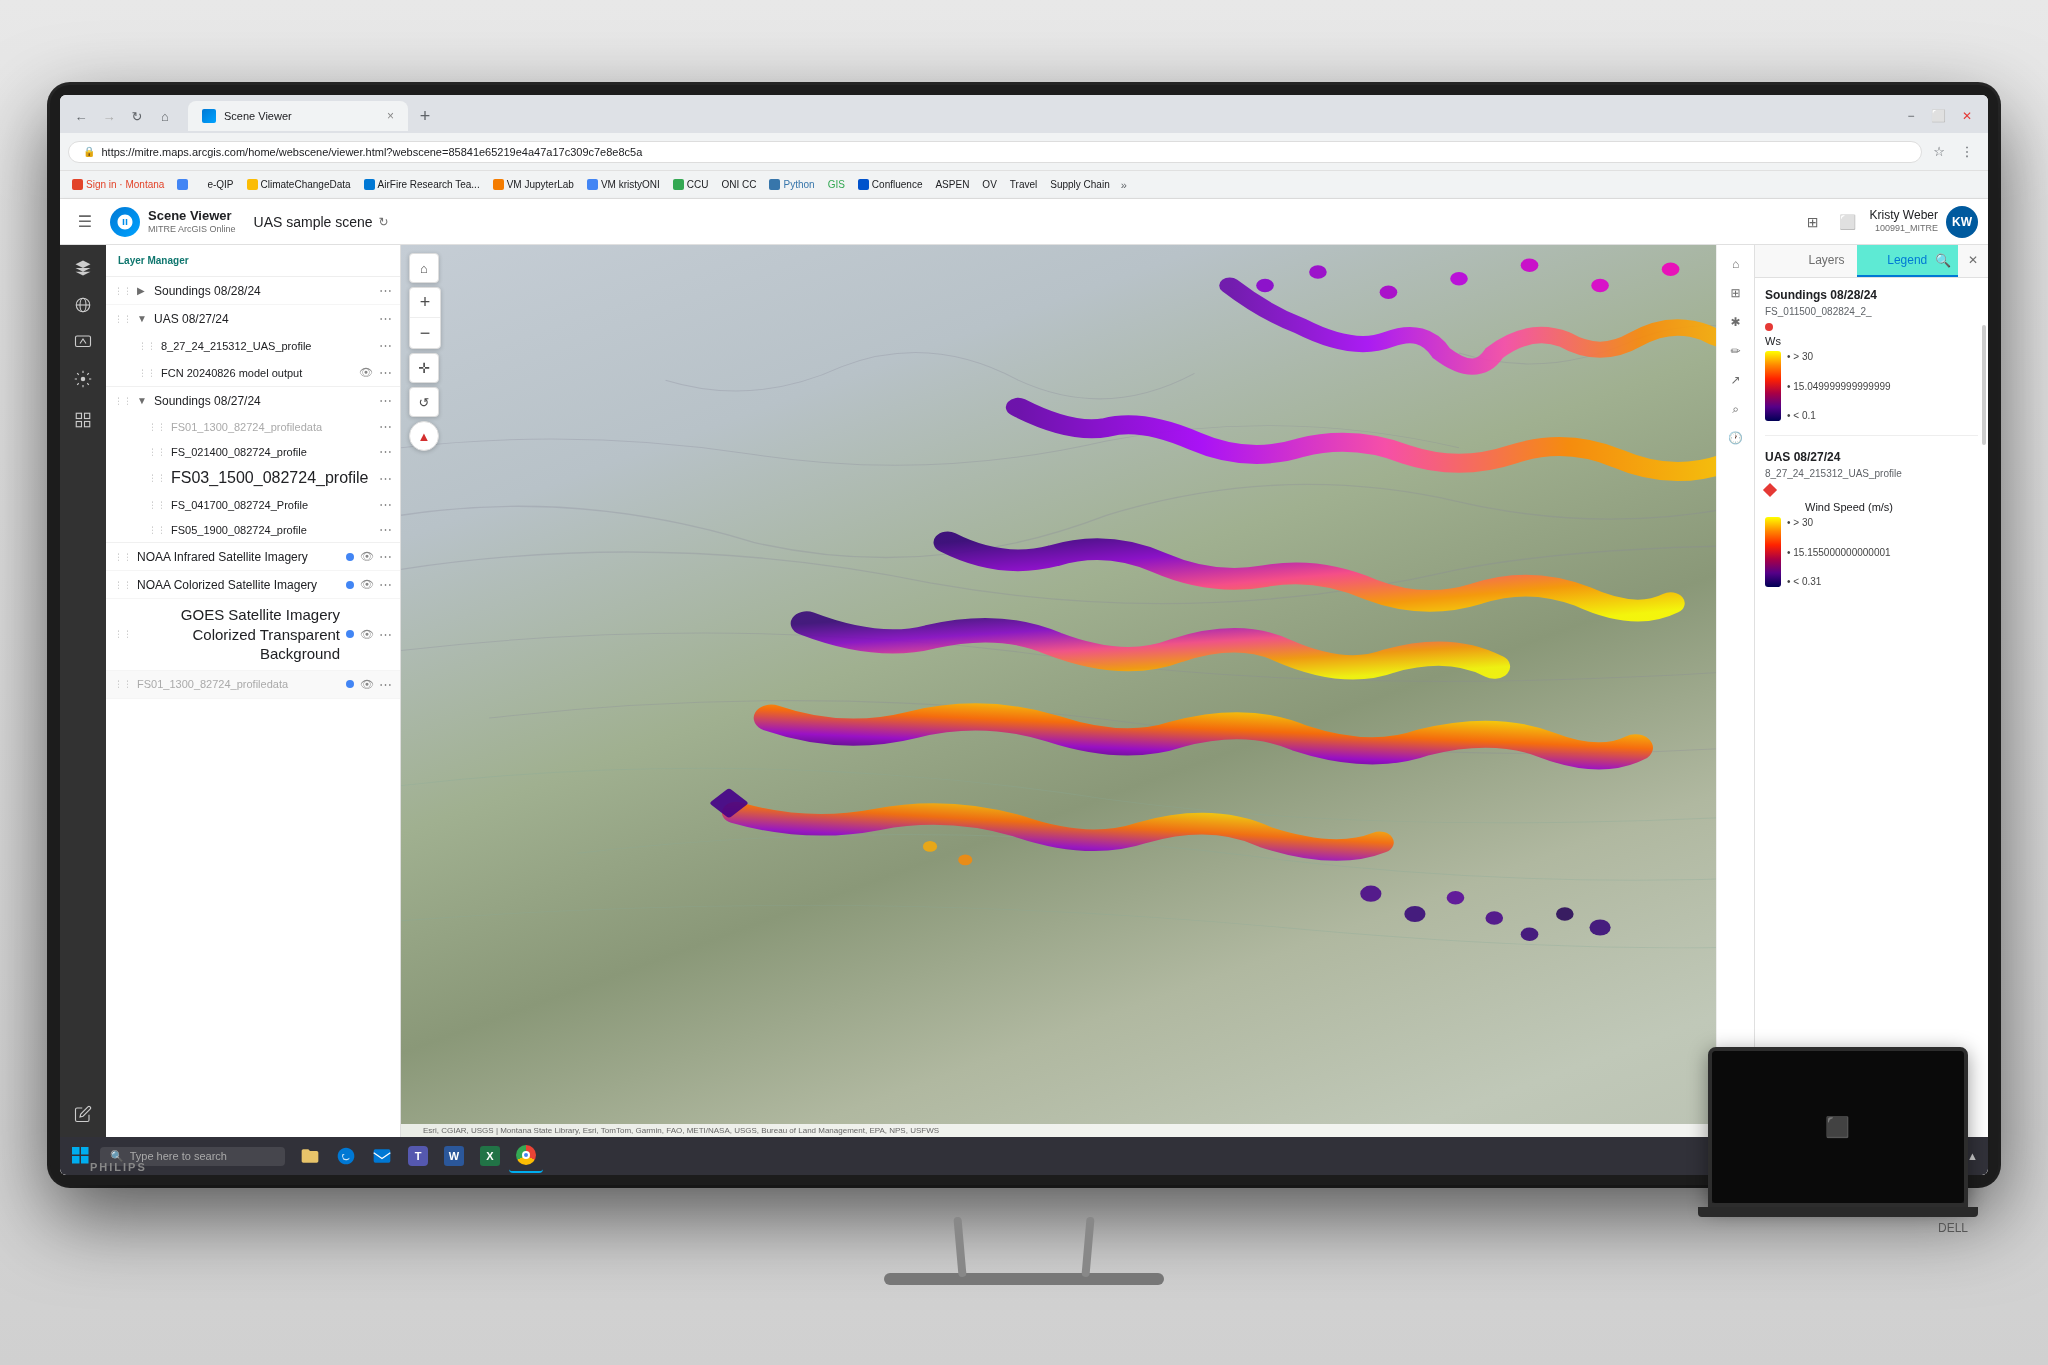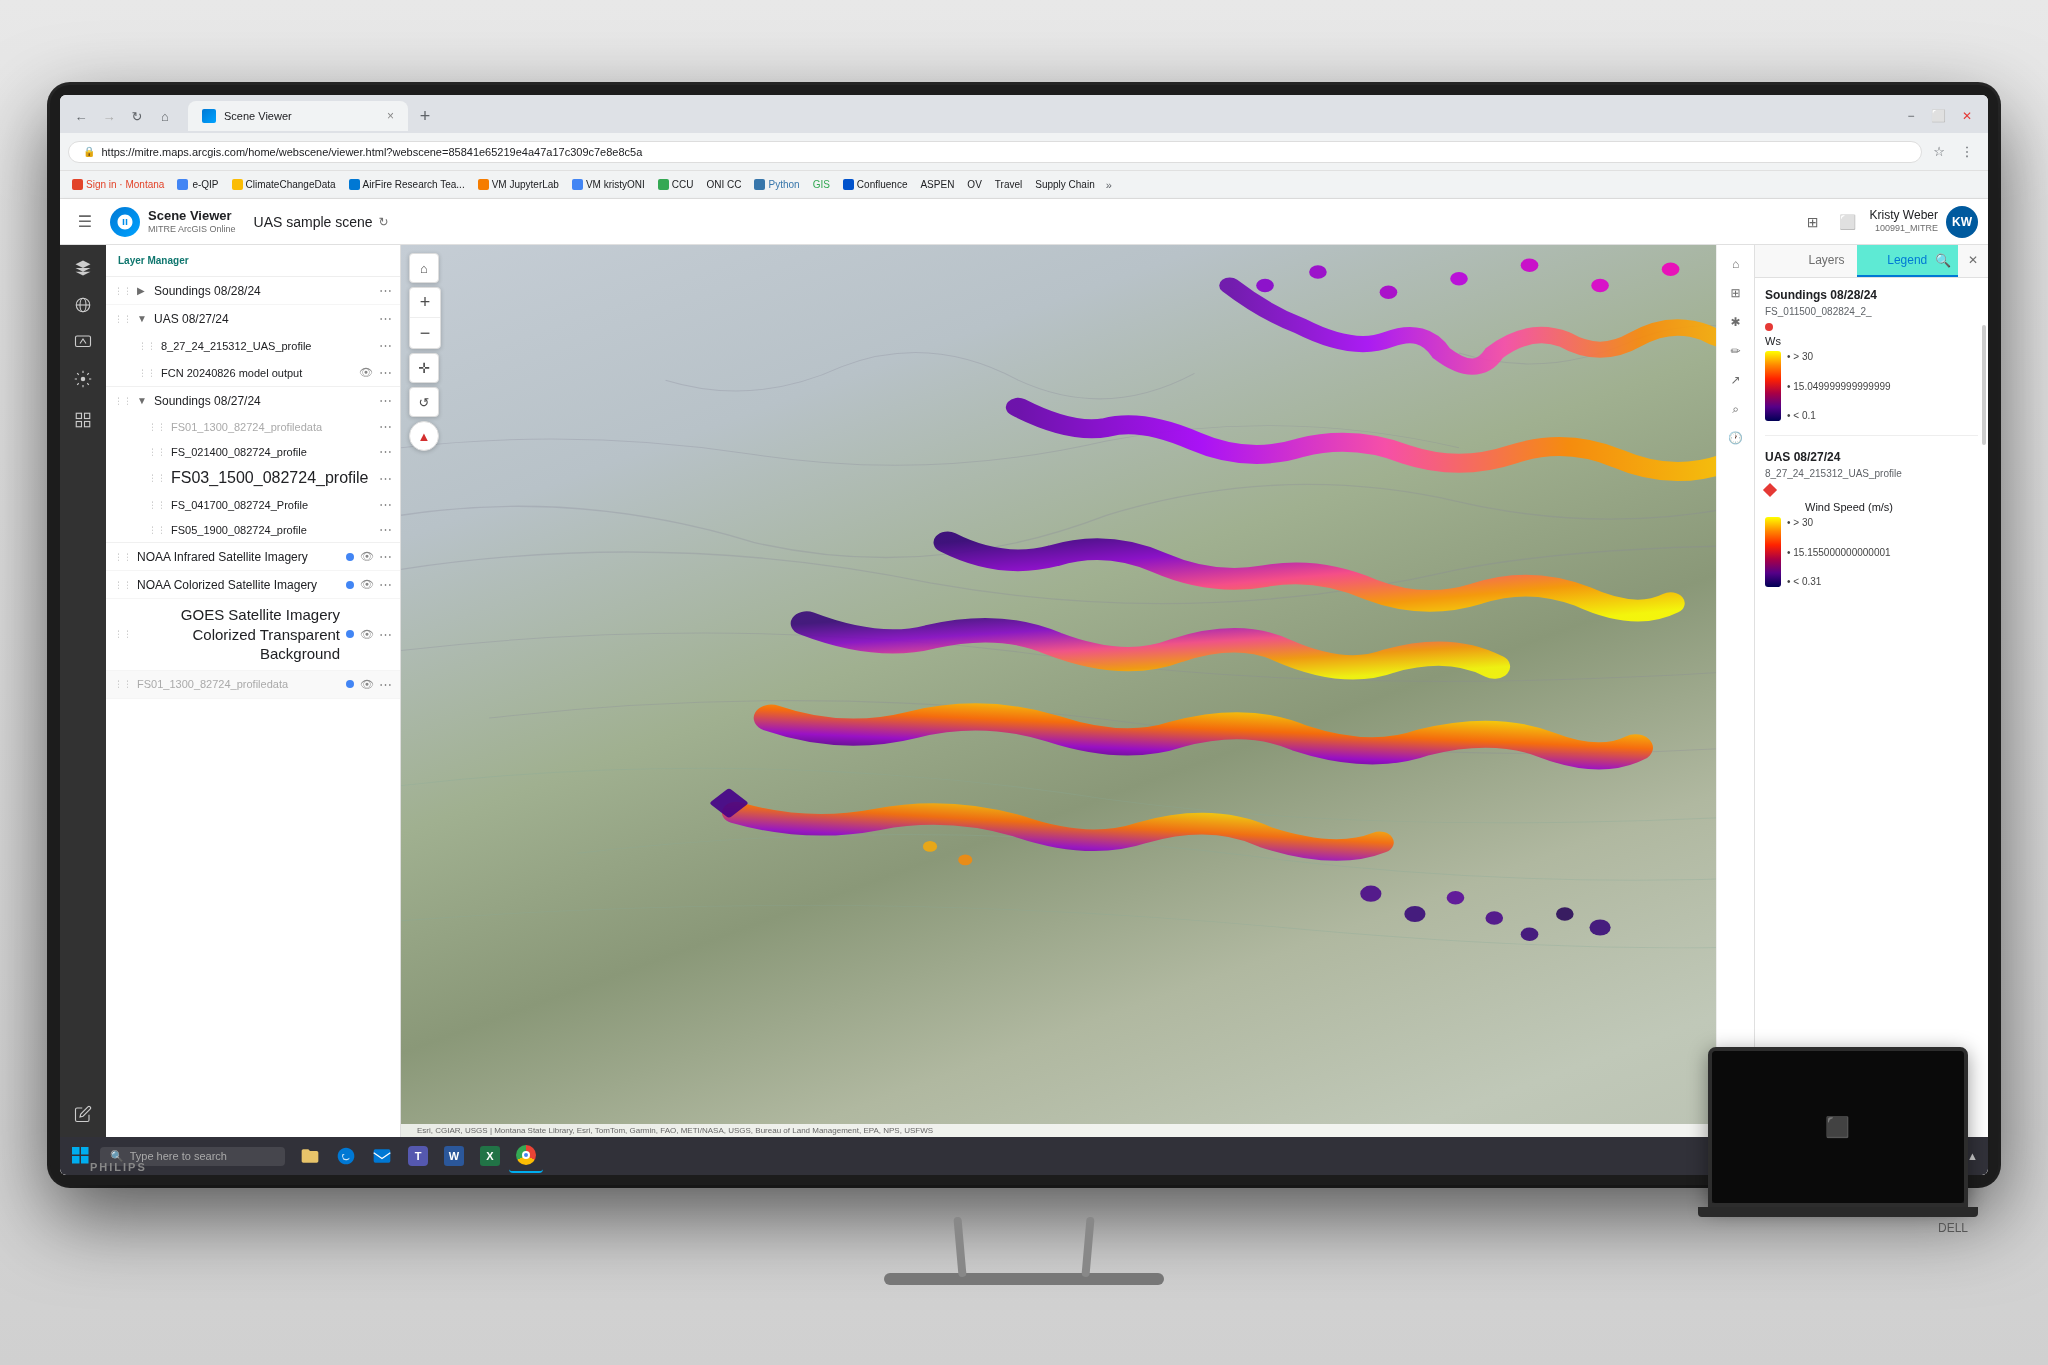--- a/index.html
+++ b/index.html
@@ -64,21 +64,21 @@
         <div style="width:26px;height:26px;border-radius:50%;display:flex;align-items:center;justify-content:center;color:#5f6368;font-size:13px;cursor:pointer;">☆</div>
         <div style="width:26px;height:26px;border-radius:50%;display:flex;align-items:center;justify-content:center;color:#5f6368;font-size:13px;cursor:pointer;">⋮</div>
       </div>
     </div>
 
     <div style="background:#f1f3f4;display:flex;align-items:center;padding:2px 6px;gap:1px;height:28px;border-bottom:1px solid #e0e0e0;overflow:hidden;">
       <div style="display:flex;align-items:center;gap:3px;padding:2px 6px;border-radius:4px;font-size:10px;color:#e24329;cursor:pointer;white-space:nowrap;">
         <div style="width:11px;height:11px;background:#e24329;border-radius:2px;"></div>
         <span>Sign in · Montana</span>
       </div>
-      <div style="display:flex;align-items:flex-start;gap:4px;padding:2px 6px;border-radius:4px;font-size:10px;color:#202124;cursor:pointer;white-space:nowrap;">
+      <div style="display:flex;align-items:flex-start;gap:19px;padding:2px 6px;border-radius:4px;font-size:10px;color:#202124;cursor:pointer;white-space:nowrap;">
         <div style="width:11px;height:11px;background:#4285f4;border-radius:2px;"></div>
         <span>e-QIP</span>
       </div>
       <div style="display:flex;align-items:center;gap:3px;padding:2px 6px;border-radius:4px;font-size:10px;color:#202124;cursor:pointer;white-space:nowrap;">
         <div style="width:11px;height:11px;background:#fbbc04;border-radius:2px;"></div>
         <span>ClimateChangeData</span>
       </div>
       <div style="display:flex;align-items:center;gap:3px;padding:2px 6px;border-radius:4px;font-size:10px;color:#202124;cursor:pointer;white-space:nowrap;">
         <div style="width:11px;height:11px;background:#0078d4;border-radius:2px;"></div>
         <span>AirFire Research Tea...</span>
@@ -448,21 +448,21 @@
                   <span>• 15.155000000000001</span>
                   <span>• &lt; 0.31</span>
                 </div>
               </div>
             </div>
           </div>
 
           <div style="position:absolute;right:2px;top:80px;width:4px;height:120px;background:#ccc;border-radius:2px;"></div>
         </div>
 
-        <div style="position:absolute;bottom:0;left:0;right:272px;background:rgba(255,255,255,0.8);padding:2px 16px;font-size:8px;color:#666;">Esri, CGIAR, USGS | Montana State Library, Esri, TomTom, Garmin, FAO, METI/NASA, USGS, Bureau of Land Management, EPA, NPS, USFWS</div>
+        <div style="position:absolute;bottom:0;left:0;right:272px;background:rgba(255,255,255,0.8);padding:2px 22px;font-size:8px;color:#666;">Esri, CGIAR, USGS | Montana State Library, Esri, TomTom, Garmin, FAO, METI/NASA, USGS, Bureau of Land Management, EPA, NPS, USFWS</div>
       </div>
     </div>
 
     <div style="height:38px;background:rgba(20,20,30,0.88);display:flex;align-items:center;padding:0 4px;gap:2px;backdrop-filter:blur(10px);">
       <div style="width:34px;height:34px;display:flex;align-items:center;justify-content:center;cursor:pointer;">
         <svg width="18" height="18" viewBox="0 0 24 24" fill="#fff">
           <rect x="0" y="0" width="10" height="10" fill="#00adef"></rect>
           <rect x="12" y="0" width="10" height="10" fill="#00adef"></rect>
           <rect x="0" y="12" width="10" height="10" fill="#00adef"></rect>
           <rect x="12" y="12" width="10" height="10" fill="#00adef"></rect>

